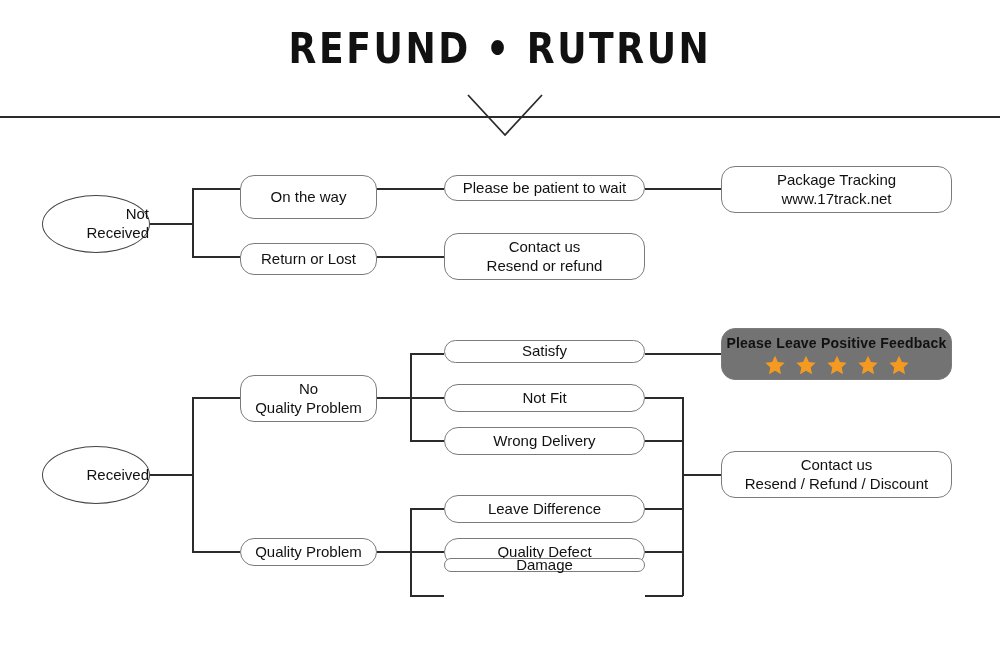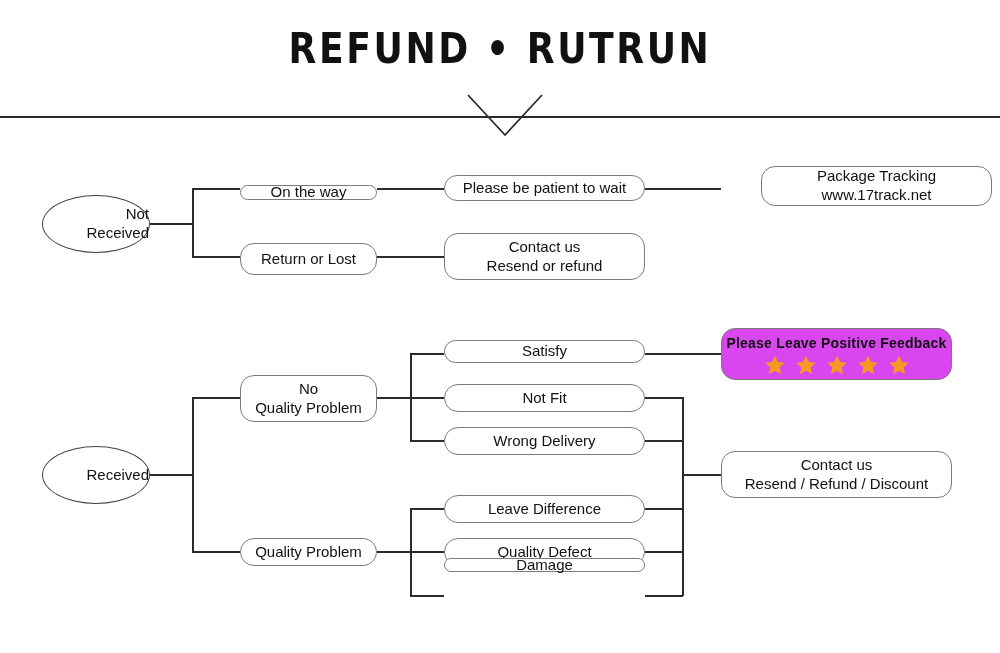--- a/index.html
+++ b/index.html
@@ -82,21 +82,21 @@
     line-height: 1.25;
     text-align: center;
     white-space: nowrap;
   }
   
   .feedback {
     position: absolute;
     box-sizing: border-box;
     border: 1px solid #7b7b7b;
     border-radius: 14px;
-    background: #d946ef;
+    background: #737373;
     display: flex;
     flex-direction: column;
     align-items: center;
     justify-content: center;
     padding-top: 2px;
   }
   .feedback-text {
     font-size: 14px;
     font-weight: 700;
     color: #111111;
@@ -140,38 +140,38 @@
   <div class="conn h" style="left:377px; top:188.2px; width:67px;"></div>
   <div class="conn h" style="left:377px; top:256.2px; width:67px;"></div>
 
   <div class="conn h" style="left:645px; top:188.2px; width:76px;"></div>
 
   <div class="ellipse" style="left:42px; top:195px; width:108px; height:58px;">
     <span class="ln">Not</span>
     <span class="ln">Received</span>
   </div>
 
-  <div class="node" style="left:240px; top:185px; width:137px; height:15px;">
+  <div class="node" style="left:240px; top:175px; width:137px; height:44px;">
     <span class="ln">On the way</span>
   </div>
 
   <div class="node" style="left:240px; top:243px; width:137px; height:32px;">
     <span class="ln">Return or Lost</span>
   </div>
 
   <div class="node" style="left:444px; top:175px; width:201px; height:26px;">
     <span class="ln">Please be patient to wait</span>
   </div>
 
   <div class="node" style="left:444px; top:233px; width:201px; height:47px;">
     <span class="ln">Contact us</span>
     <span class="ln">Resend or refund</span>
   </div>
 
-  <div class="node" style="left:721px; top:166px; width:231px; height:40px;margin-left:40px;">
+  <div class="node" style="left:721px; top:166px; width:231px; height:47px;">
     <span class="ln">Package Tracking</span>
     <span class="ln">www.17track.net</span>
   </div>
 
   <div class="conn h" style="left:150px; top:474px; width:44px;"></div>
   <div class="conn v" style="left:192.4px; top:398px; height:155px;"></div>
   <div class="conn h" style="left:192.4px; top:397.2px; width:48px;"></div>
   <div class="conn h" style="left:192.4px; top:551.2px; width:48px;"></div>
 
   <div class="conn h" style="left:377px; top:397.2px; width:34px;"></div>

